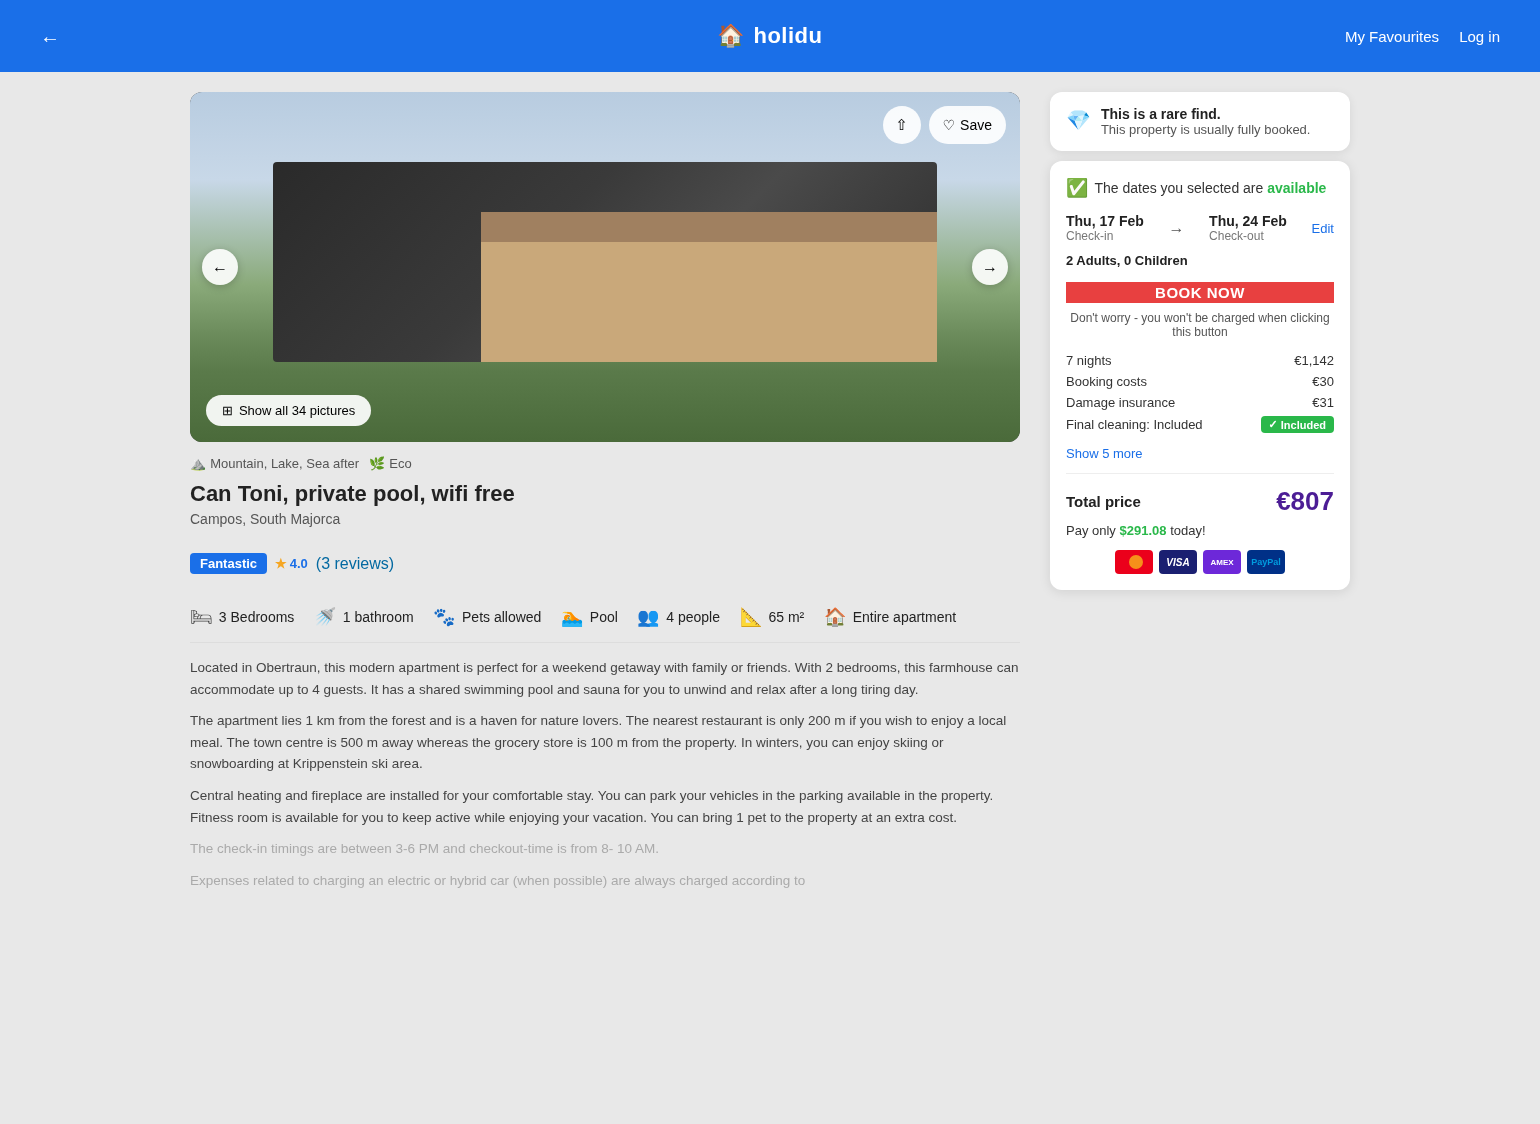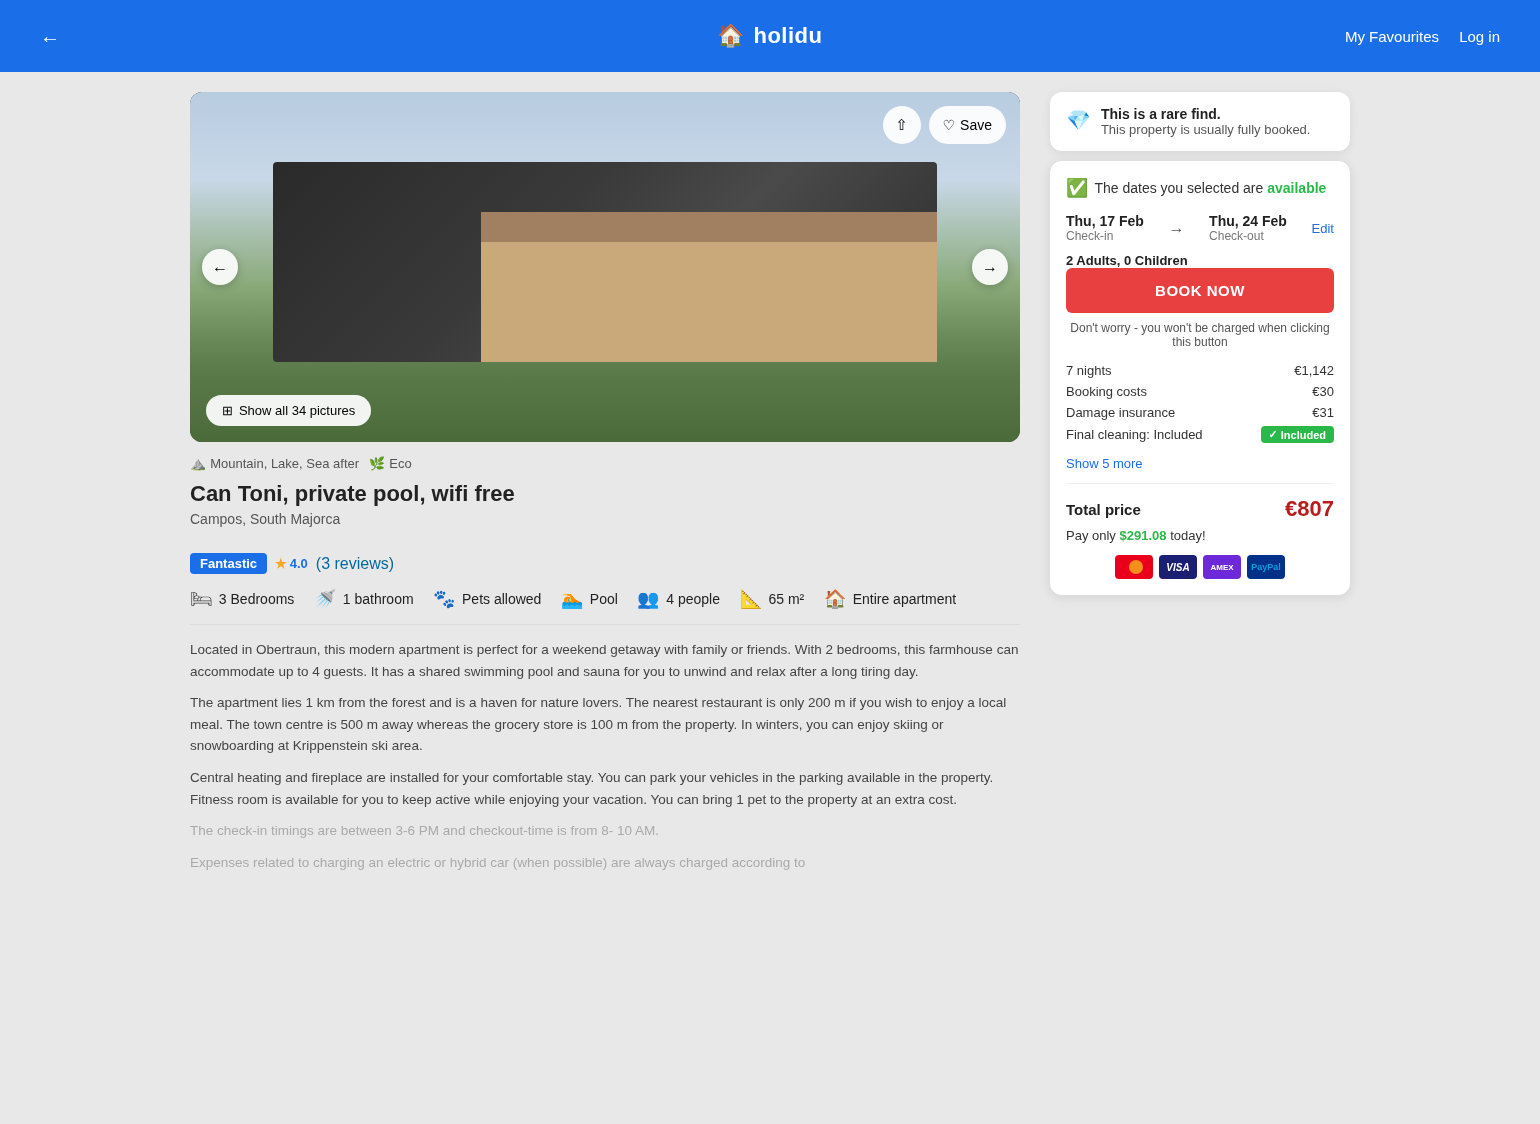--- a/index.html
+++ b/index.html
@@ -157,21 +157,21 @@
     
     .property-info { padding: 14px 0; }
     .tags { display: flex; align-items: center; gap: 10px; margin-bottom: 10px; color: #555; font-size: 13px; }
     .tag-item { display: flex; align-items: center; gap: 4px; }
     .mountain-icon { color: #2a8a4a; }
     .eco-icon { color: #2a9a4a; }
 
     .property-title { font-size: 22px; font-weight: 700; margin-bottom: 4px; }
     .property-location { color: #555; font-size: 14px; margin-bottom: 26px; }
 
-    .rating-row { display: flex; align-items: center; gap: 8px; margin-bottom: 14px; }
+    .rating-row { display: flex; align-items: center; gap: 8px; margin-bottom: 32px; }
     .rating-badge { background: #1a6fe8; color: white; padding: 3px 10px; border-radius: 4px; font-size: 13px; font-weight: 600; }
     .rating-stars { color: #1a6fe8; font-size: 13px; font-weight: 600; display: flex; align-items: center; gap: 3px; }
     .star { color: #f5a623; }
     .reviews { color: #0369a1; font-size: 16px; }
 
     
     .amenities { display: flex; flex-wrap: wrap; gap: 10px 0; margin-bottom: 10px; }
     .amenity { display: flex; align-items: center; gap: 6px; margin-right: 20px; font-size: 14px; color: #222; }
     .amenity-icon { font-size: 18px; color: #444; }
 
@@ -220,29 +220,29 @@
       align-items: center;
       justify-content: space-between;
       margin-bottom: 10px;
     }
     .date-item { font-size: 13px; }
     .date-item .date-val { font-weight: 700; font-size: 14px; }
     .date-item .date-label { color: #777; font-size: 12px; }
     .arrow-right { color: #555; font-size: 16px; }
     .edit-link { color: #1a6fe8; font-size: 13px; font-weight: 500; cursor: pointer; }
 
-    .guests-row { font-size: 13px; font-weight: 600; color: #222; }
+    .guests-row { font-size: 13px; font-weight: 600; margin-bottom: 14px; color: #222; }
 
     .book-btn {
       width: 100%;
       background: #e84040;
       color: white;
       border: none;
-      border-radius: 6px;
-      padding: 14px;
+      border-radius: 0;
+      padding: 2px;
       font-size: 15px;
       font-weight: 700;
       letter-spacing: 0.5px;
       cursor: pointer;
       margin-bottom: 8px;
     }
     .no-charge-text { text-align: center; color: #555; font-size: 12px; margin-bottom: 14px; }
 
     .price-breakdown { margin-bottom: 12px; }
     .price-row {
@@ -269,21 +269,21 @@
     .total-row {
       display: flex;
       justify-content: space-between;
       align-items: center;
       margin-top: 12px;
       padding-top: 12px;
       border-top: 1px solid #eee;
       margin-bottom: 6px;
     }
     .total-label { font-weight: 700; font-size: 15px; }
-    .total-price { color: #b91c1c; font-weight: 700; font-size: 22px; }
+    .total-price { color: #4c1d95; font-weight: 700; font-size: 26px; }
     .pay-today { color: #2ab84a; font-size: 13px; font-weight: 600; }
 
     .payment-icons {
       display: flex;
       gap: 6px;
       justify-content: center;
       margin-top: 12px;
       text-align: right;
     }
     .pay-icon {

